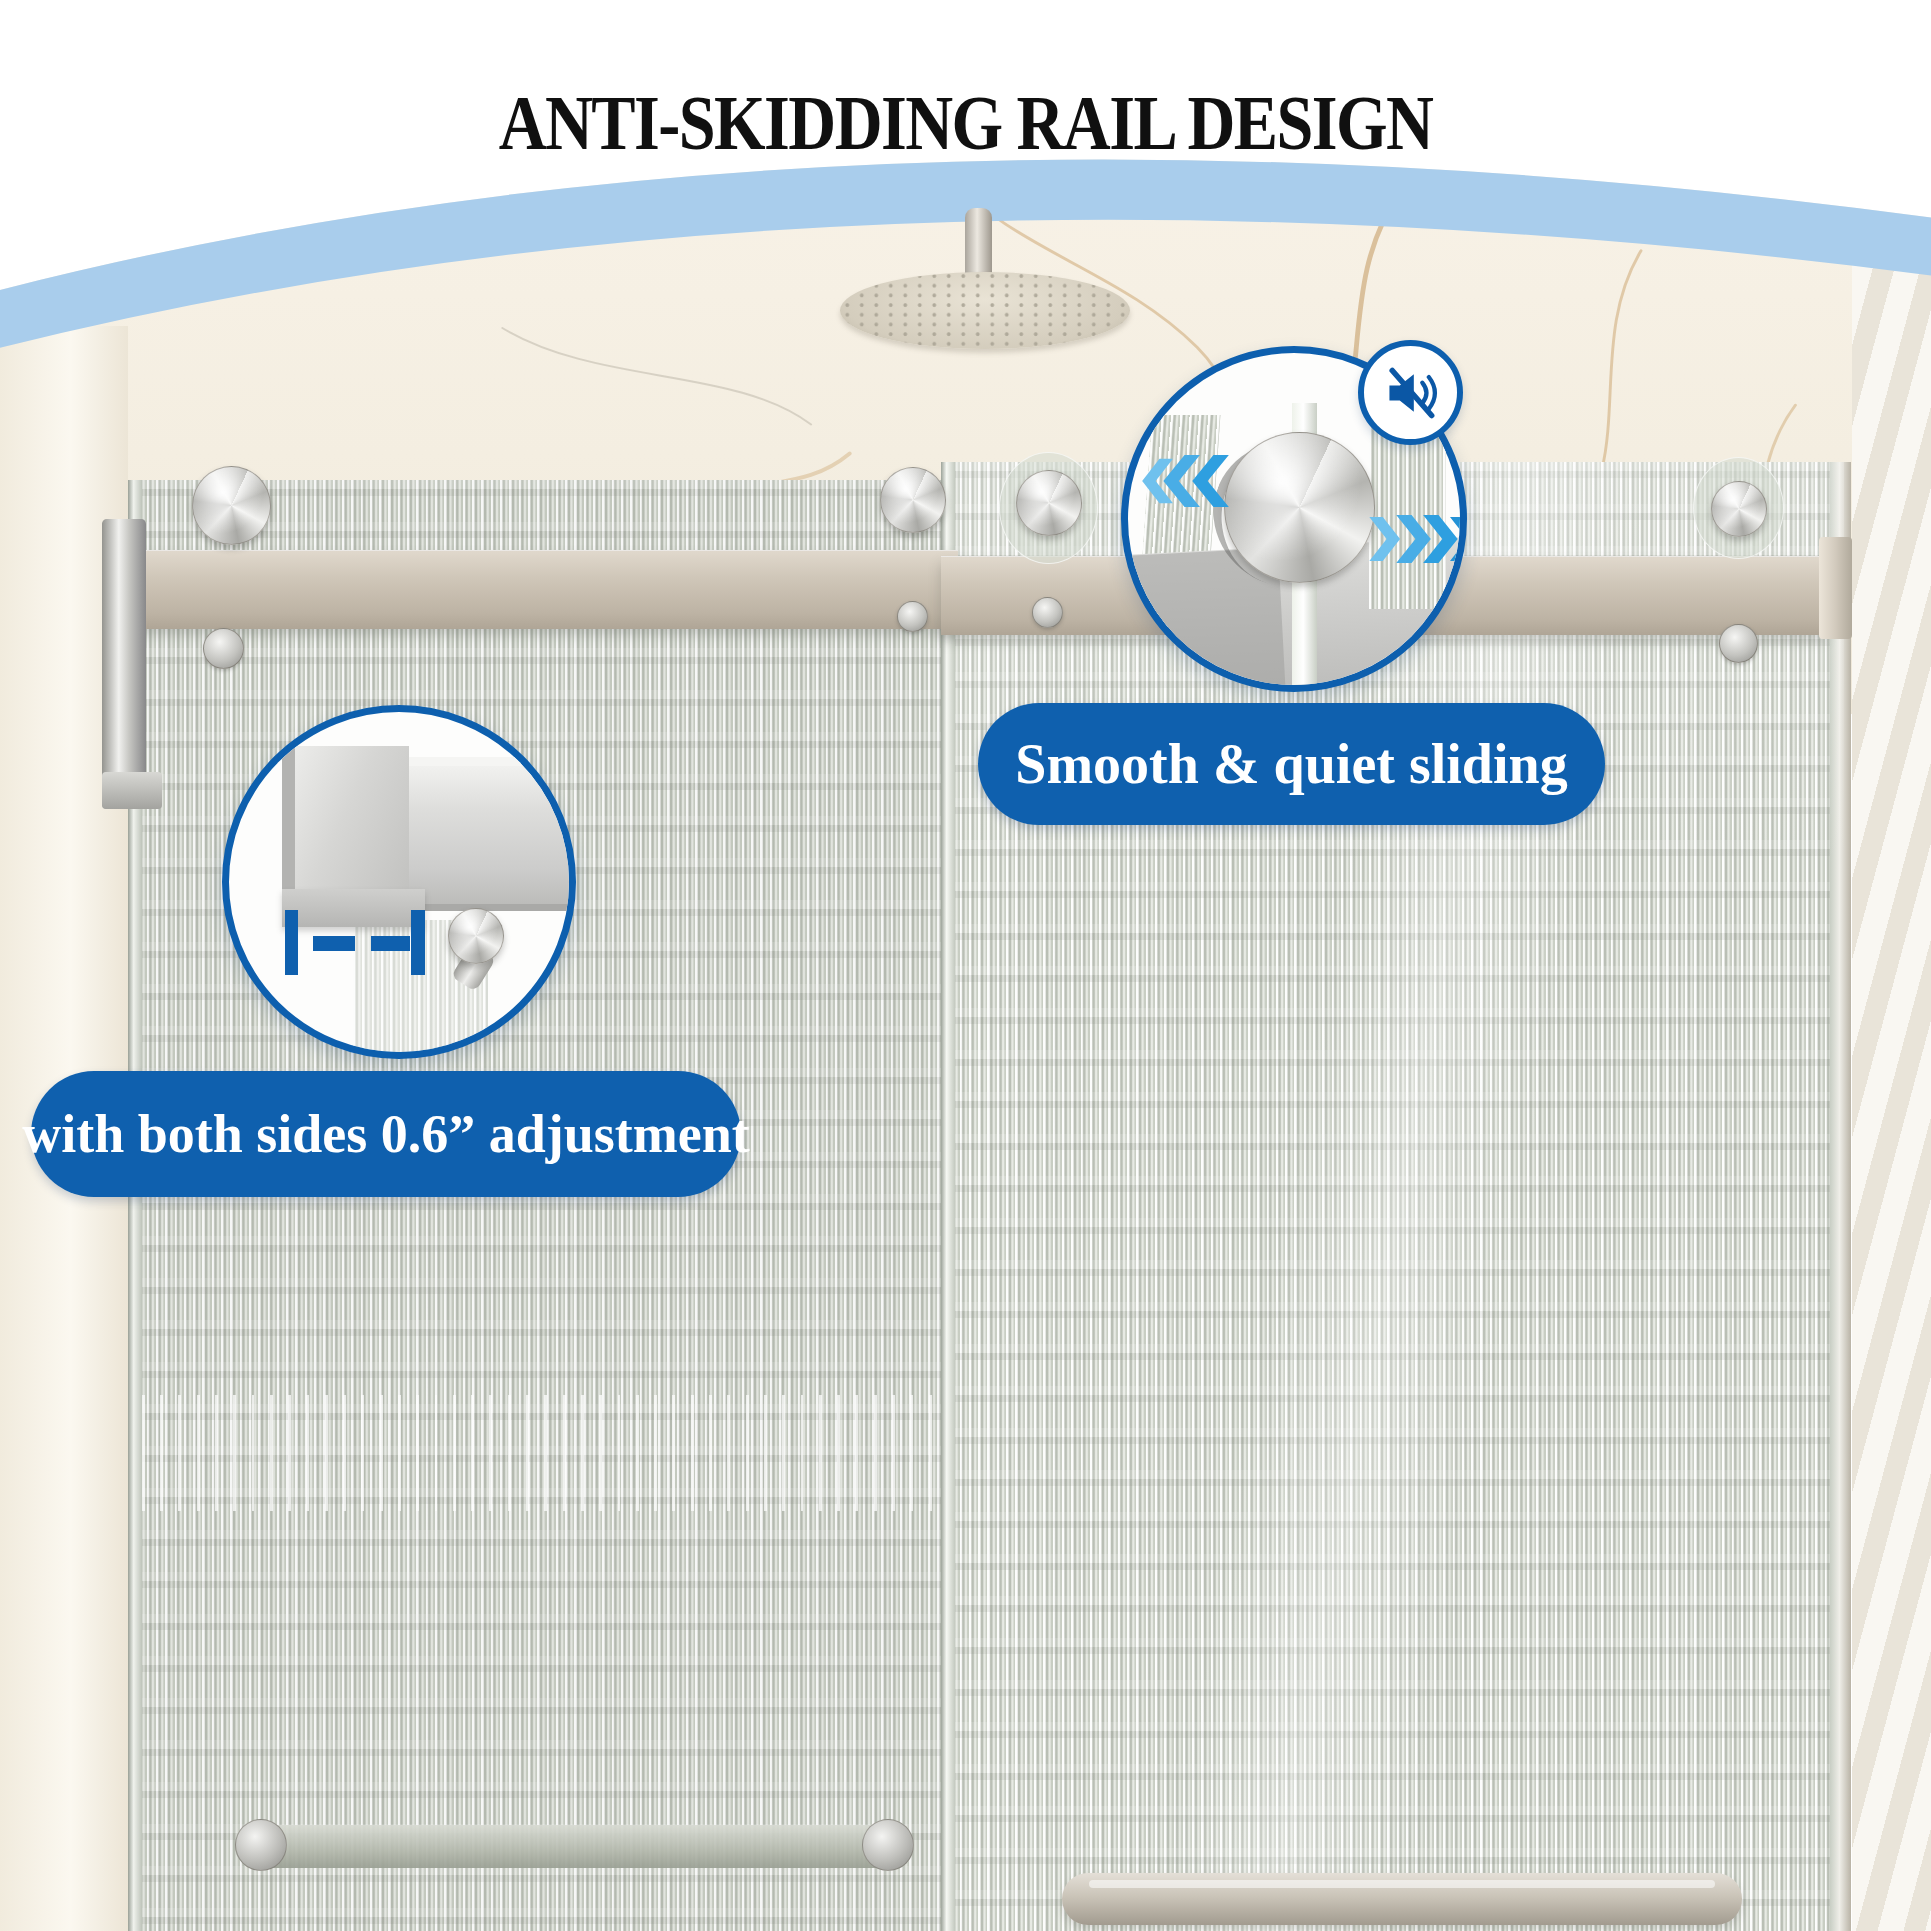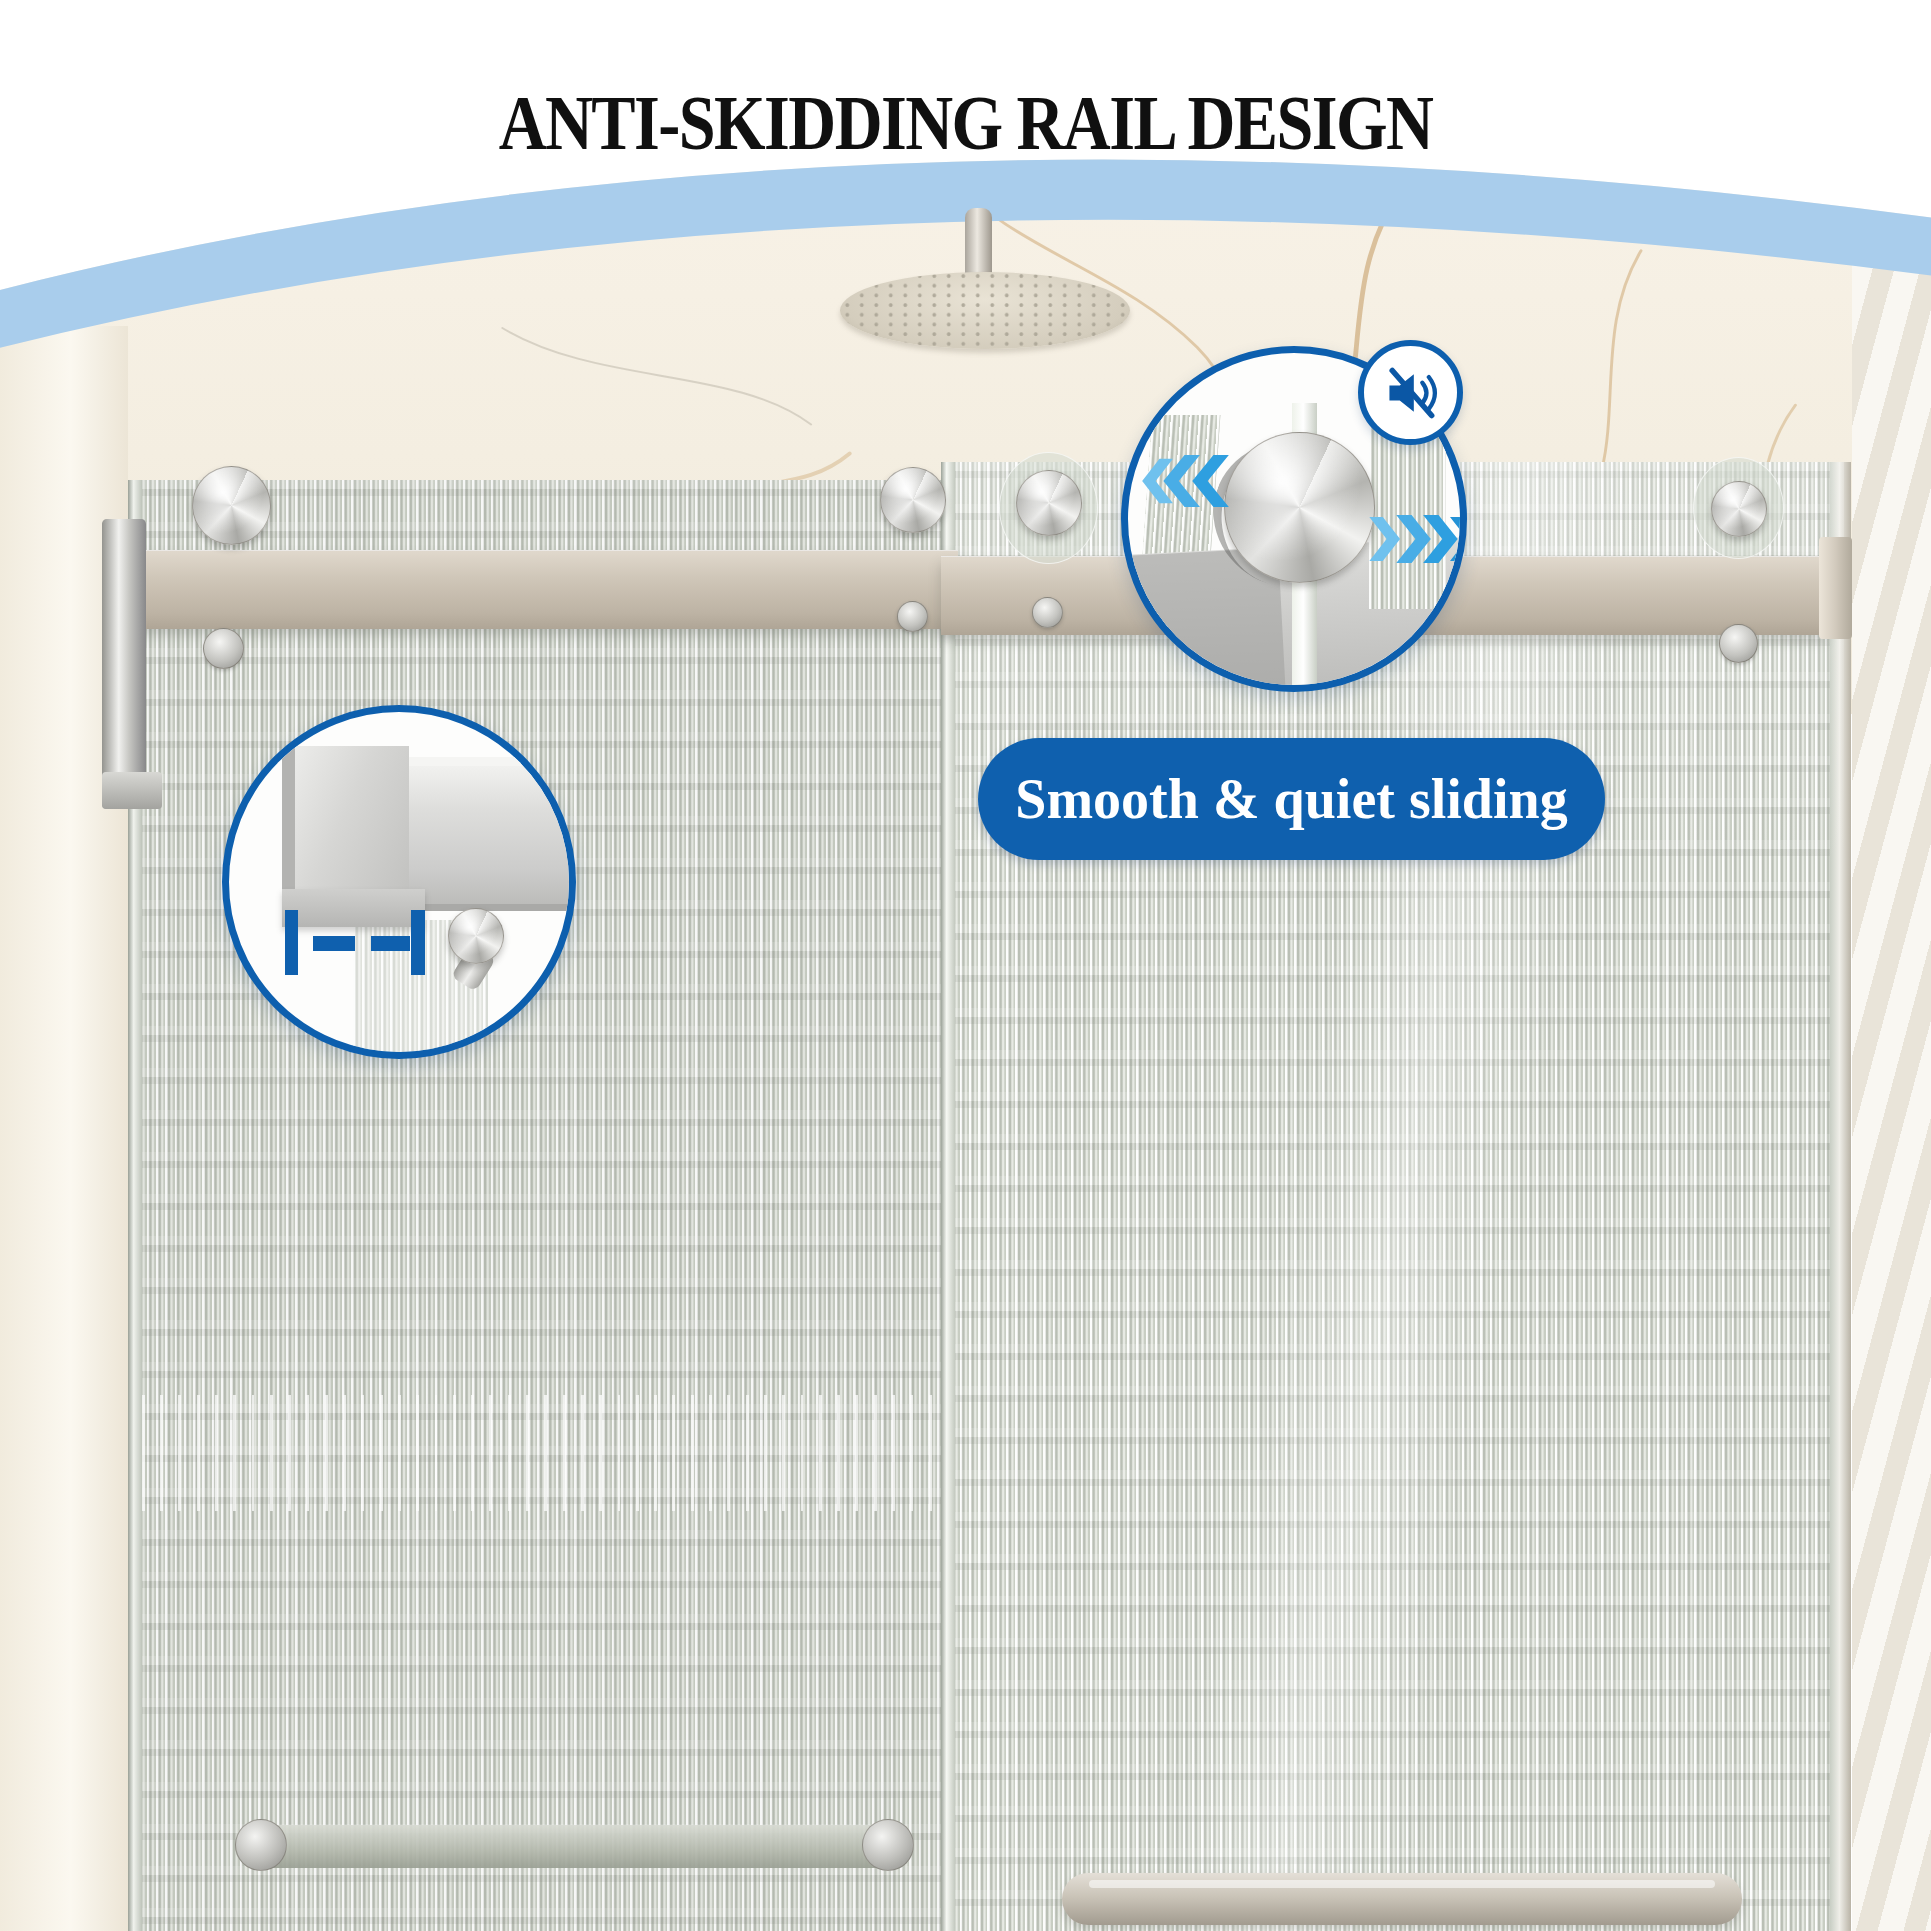--- a/index.html
+++ b/index.html
@@ -86,21 +86,21 @@
 
   
   .callout-circle{border-radius:50%;background:#fdfdfc;border:7.7px solid var(--ring_blue,#0d5fae);
     overflow:hidden;box-shadow:0 7.7px 17.4px rgba(35,70,115,.20);}
   #callout-sliding{left:1121px;top:346px;width:332px;height:332px;}
   #callout-adjust{left:222px;top:705px;width:340px;height:340px;}
 
   .pill{display:flex;align-items:center;justify-content:center;border-radius:68px;
     background:var(--accent_blue,#0f60ae);color:#fff;font-weight:bold;white-space:nowrap;
     box-shadow:0 4.8px 9.7px rgba(30,60,105,.22);}
-  #pill-sliding{left:978px;top:738px;width:627px;height:122px;font-size:56px;}
+  #pill-sliding{left:978px;top:703px;width:627px;height:122px;font-size:56px;}
   #pill-adjust{left:31px;top:1071px;width:710px;height:126px;font-size:54px;}
 
   #mute-badge{left:1358px;top:340px;width:93px;height:93px;border-radius:50%;
     background:#fff;border:6.8px solid var(--ring_blue,#0d5fae);display:flex;align-items:center;justify-content:center;
     box-shadow:0 4.8px 9.7px rgba(35,70,115,.2);}
 
   
   .co{position:absolute;}
   #cs-glass-l{left:17.4px;top:62px;width:68px;height:212px;transform:skewX(-4deg);}
   #cs-rail{left:-13.5px;top:193px;width:367px;height:154px;transform:rotate(-3deg);
@@ -244,17 +244,18 @@
     <div class="co" id="ca-bolt-shaft"></div>
     <div class="co disc" id="ca-bolt-head"></div>
     <div>
       <div class="adj" id="adj-bar-l"></div>
       <div class="adj" id="adj-dash1"></div>
       <div class="adj" id="adj-dash2"></div>
       <div class="adj" id="adj-bar-r"></div>
     </div>
   </div>
 
+  <div class="abs pill" id="pill-adjust">with both sides 0.6” adjustment</div>
 
   <h1 class="abs" id="page-title">ANTI-SKIDDING RAIL DESIGN</h1>
 
 </div>
 
 
 </body></html>

